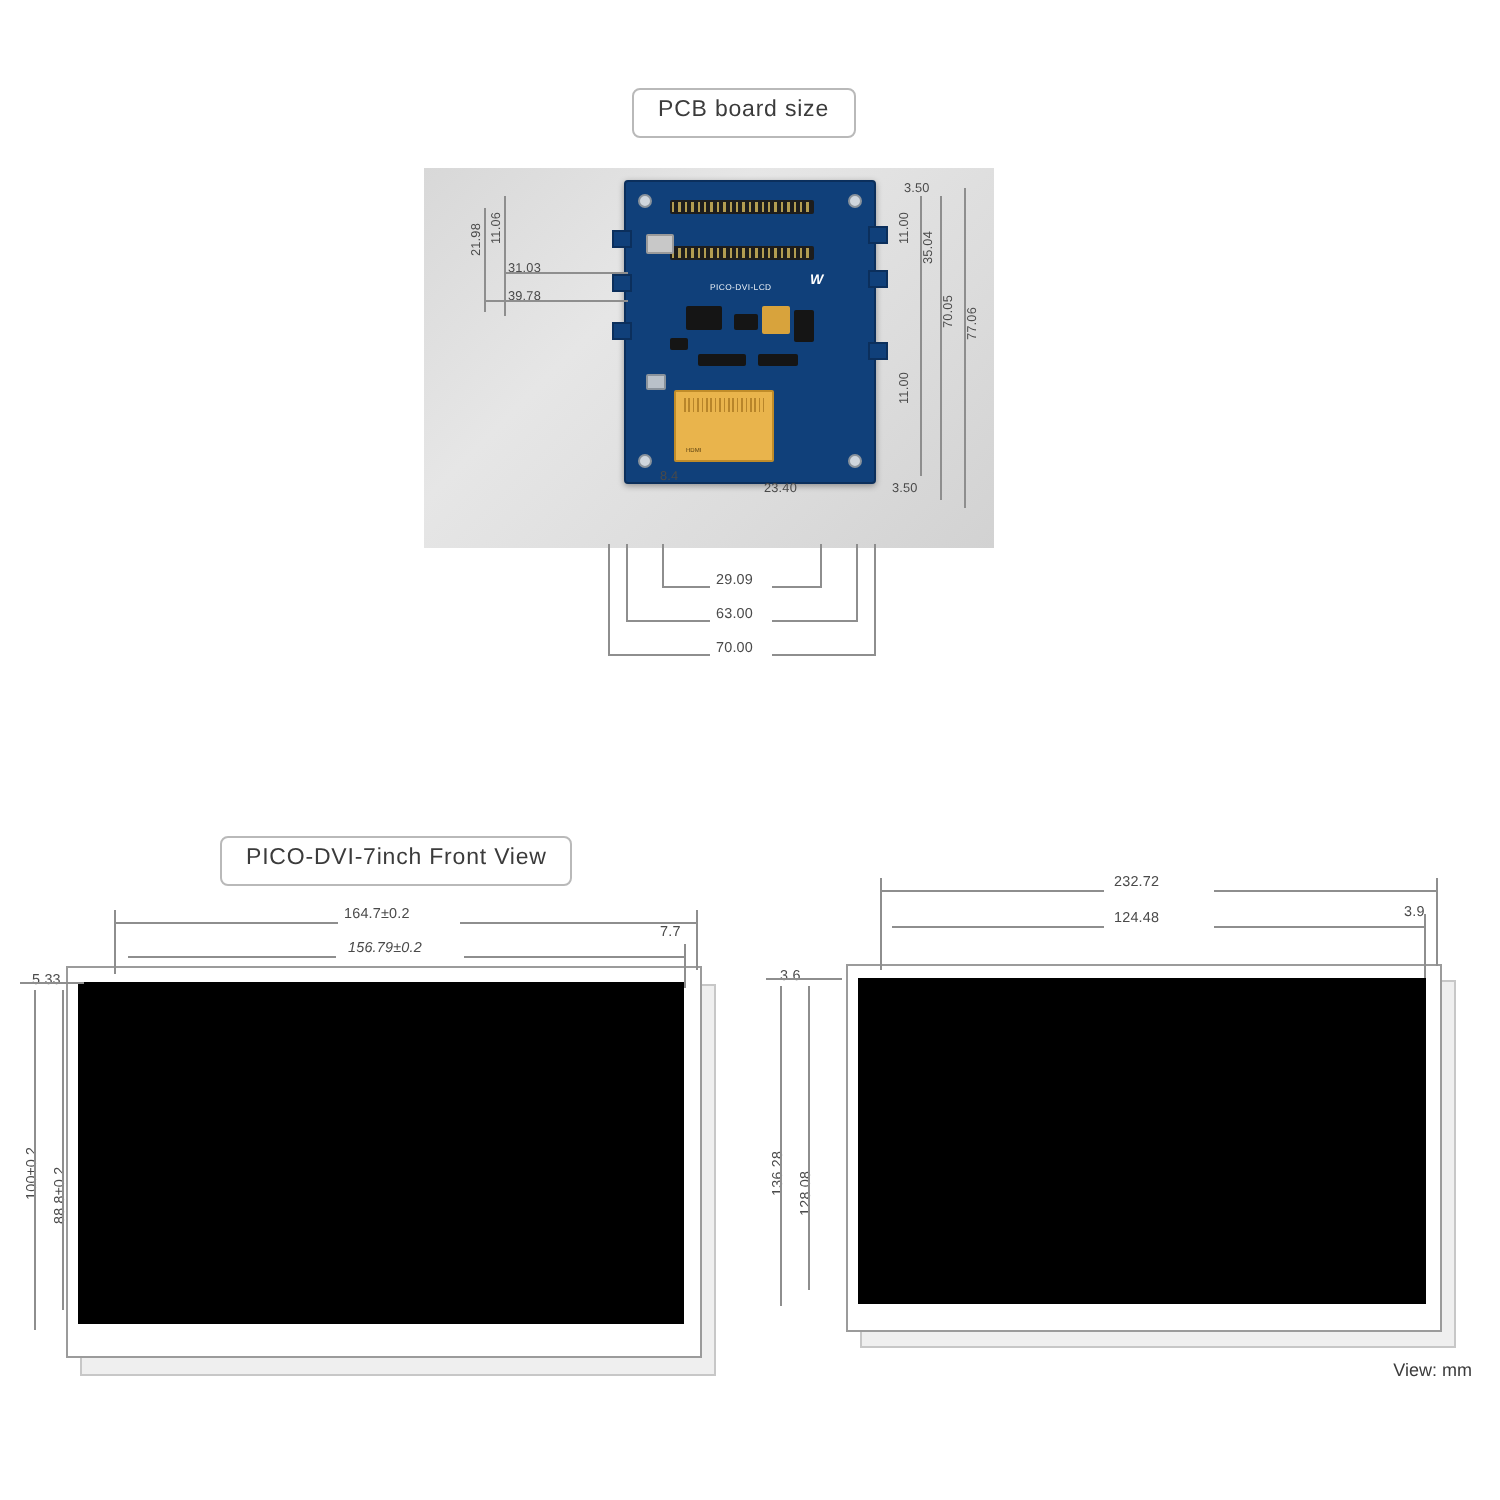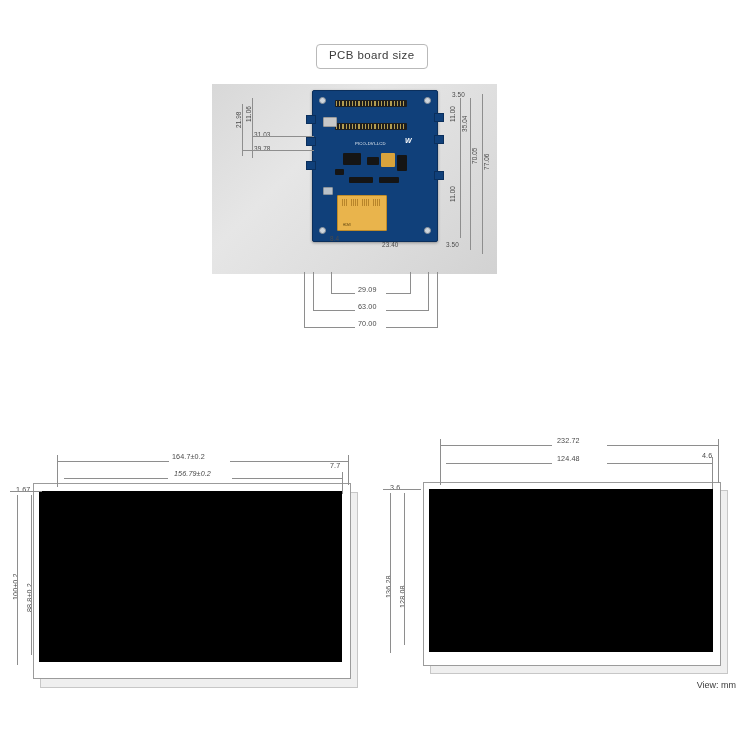--- a/index.html
+++ b/index.html
@@ -271,54 +271,55 @@
   <div class="hline" style="left:304px; top:327px; width:51px;"></div>
   <div class="hline" style="left:386px; top:327px; width:51px;"></div>
 
   <div class="vline" style="left:331px; top:272px; height:22px;"></div>
   <div class="vline" style="left:410px; top:272px; height:22px;"></div>
   <div class="vline" style="left:313px; top:272px; height:39px;"></div>
   <div class="vline" style="left:428px; top:272px; height:39px;"></div>
   <div class="vline" style="left:304px; top:272px; height:56px;"></div>
   <div class="vline" style="left:437px; top:272px; height:56px;"></div>
 
+  <div class="title-pill" style="left:110px; top:418px;">PICO-DVI-7inch Front View</div>
 
   <div class="panel-shadow" style="left:40px; top:492px; width:316px; height:194px;"></div>
   <div class="panel-outer" style="left:33px; top:483px; width:316px; height:194px;"></div>
   <div class="panel-inner" style="left:39px; top:491px; width:303px; height:171px;"></div>
 
   <div class="dim big" style="left:172px; top:453px;">164.7±0.2</div>
   <div class="dim big" style="left:174px; top:470px;font-style:italic;">156.79±0.2</div>
   <div class="dim big" style="left:330px; top:462px;">7.7</div>
 
   <div class="hline" style="left:57px; top:461px; width:112px;"></div>
   <div class="hline" style="left:230px; top:461px; width:118px;"></div>
   <div class="hline" style="left:64px; top:478px; width:104px;"></div>
   <div class="hline" style="left:232px; top:478px; width:110px;"></div>
 
   <div class="vline" style="left:57px; top:455px; height:32px;"></div>
   <div class="vline" style="left:348px; top:455px; height:30px;"></div>
   <div class="vline" style="left:342px; top:472px; height:22px;"></div>
 
-  <div class="dim big" style="left:16px; top:486px;">1.67</div>
+  <div class="dim big" style="left:16px; top:486px;">5.33</div>
   <div class="dim big v" style="left:12px; top:600px;">100±0.2</div>
   <div class="dim big v" style="left:26px; top:612px;">88.8±0.2</div>
 
   <div class="hline" style="left:10px; top:491px; width:32px;"></div>
   <div class="vline" style="left:17px; top:495px; height:170px;"></div>
   <div class="vline" style="left:31px; top:495px; height:160px;"></div>
 
 
   <div class="panel-shadow" style="left:430px; top:490px; width:296px; height:182px;"></div>
   <div class="panel-outer" style="left:423px; top:482px; width:296px; height:182px;"></div>
   <div class="panel-inner" style="left:429px; top:489px; width:284px; height:163px;"></div>
 
   <div class="dim big" style="left:557px; top:437px;">232.72</div>
   <div class="dim big" style="left:557px; top:455px;">124.48</div>
-  <div class="dim big" style="left:702px; top:452px;">4.6</div>
+  <div class="dim big" style="left:702px; top:452px;">3.9</div>
 
   <div class="hline" style="left:440px; top:445px; width:112px;"></div>
   <div class="hline" style="left:607px; top:445px; width:111px;"></div>
   <div class="hline" style="left:446px; top:463px; width:106px;"></div>
   <div class="hline" style="left:607px; top:463px; width:105px;"></div>
 
   <div class="vline" style="left:440px; top:439px; height:46px;"></div>
   <div class="vline" style="left:718px; top:439px; height:44px;"></div>
   <div class="vline" style="left:712px; top:457px; height:32px;"></div>
 

